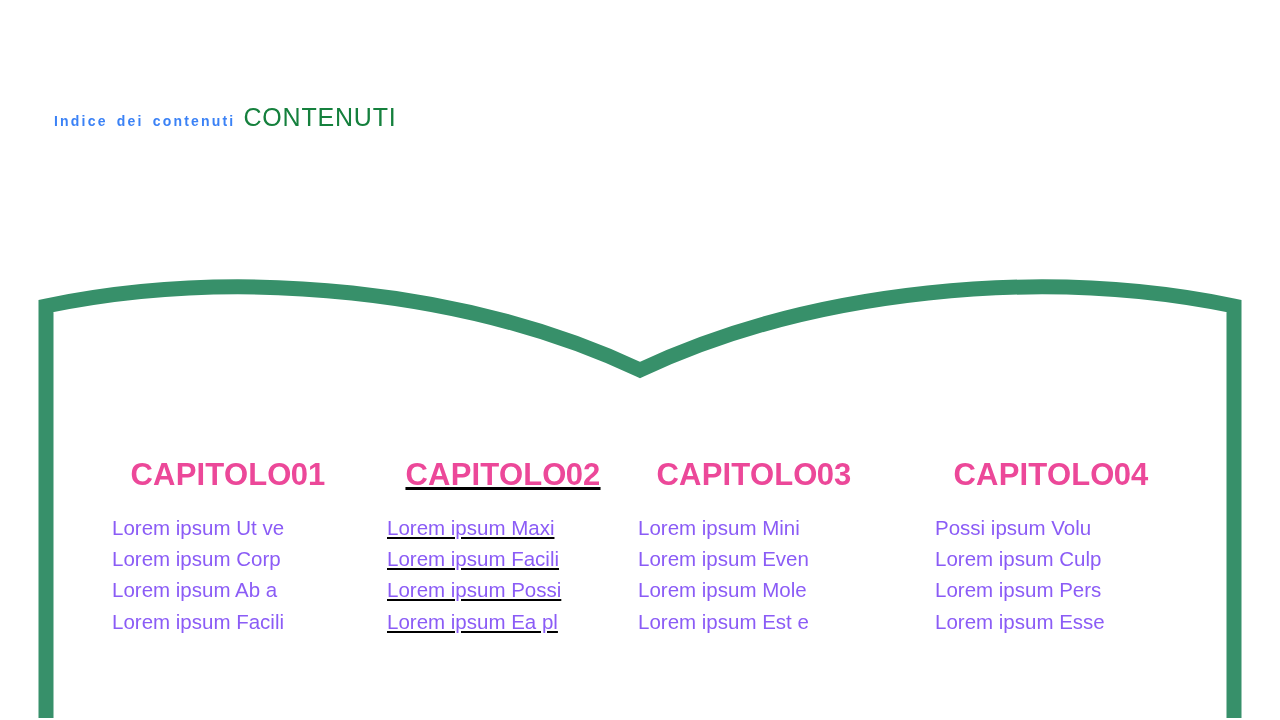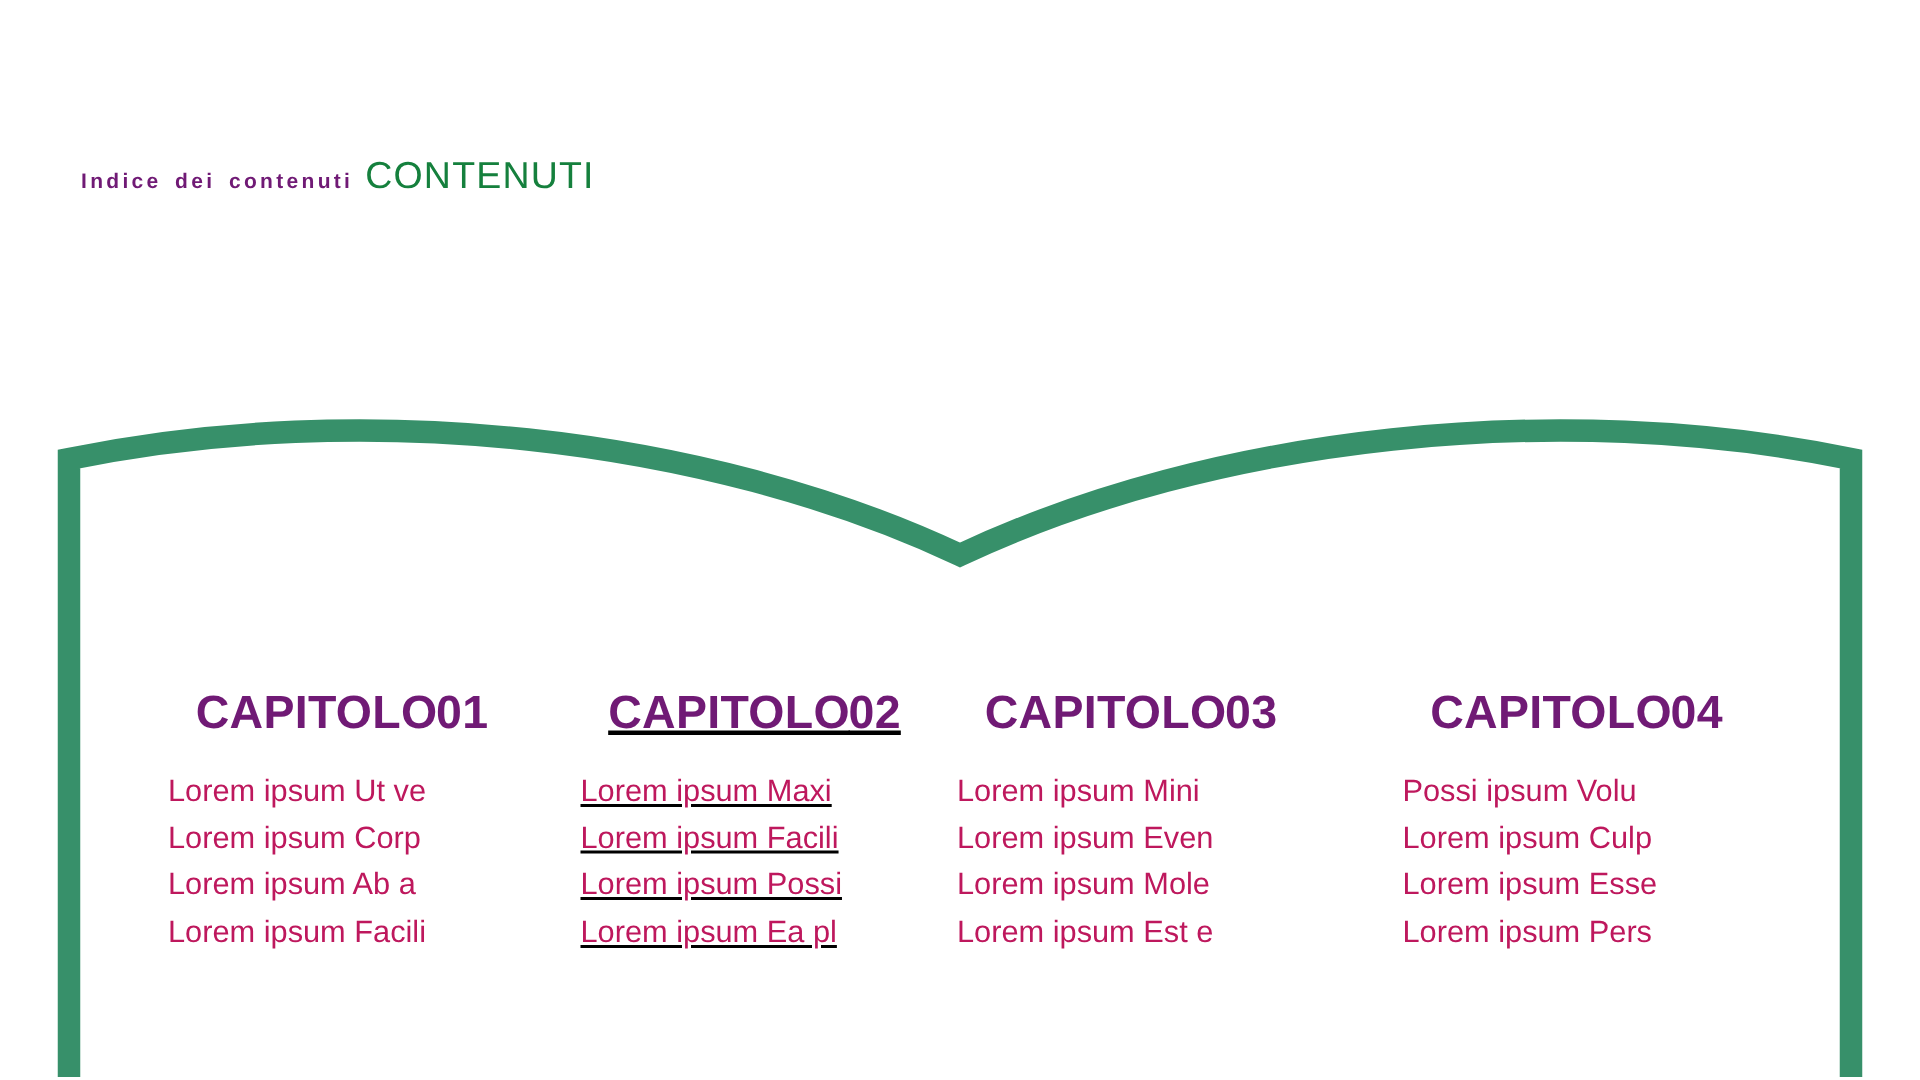--- a/index.html
+++ b/index.html
@@ -22,21 +22,21 @@
     left: 54px; top: 103px;
     display: flex;
     align-items: baseline;
     white-space: nowrap;
   }
   .eyebrow {
     font-size: 14px;
     font-weight: 700;
     letter-spacing: 2.2px;
     word-spacing: 3px;
-    color: #701a75;
+    color: #3b82f6;
   }
   .main-title {
     margin-left: 8px;
     font-size: 25px;
     font-weight: 300;
     letter-spacing: 0.8px;
     color: #15803d;
   }
 
   
@@ -58,33 +58,33 @@
   .col:nth-child(2) { left: 385px; text-decoration: underline; }
   .col:nth-child(3) { left: 636px; }
   .col:nth-child(4) { left: 933px; }
   .cap {
     margin: 0;
     text-align: center;
     font-size: 31px;
     font-weight: 700;
     line-height: 36px;
     letter-spacing: 0.2px;
-    color: #701a75;
+    color: #ec4899;
     white-space: nowrap;
   }
   .cap .num { margin-left: -1px; }
   .items {
     list-style: none;
     margin: 19px 0 0 0;
     padding: 0 0 0 2px;
   }
   .items li {
     font-size: 20.5px;
     line-height: 31.2px;
-    color: #be185d;
+    color: #8b5cf6;
     white-space: nowrap;
   }
 </style>
 </head>
 <body>
 
 <div class="slide">
 
   <svg class="book-svg" viewBox="0 0 1280 720" xmlns="http://www.w3.org/2000/svg" aria-hidden="true">
     <path d="M 46 718 L 46 306 C 240 266 470 290 640 370 C 810 290 1040 266 1234 306 L 1234 718" fill="none" stroke="#37906a" stroke-width="15" stroke-linejoin="miter" stroke-miterlimit="10" stroke-linecap="butt"></path>
@@ -125,19 +125,19 @@
         <li>Lorem ipsum Mole</li>
         <li>Lorem ipsum Est e</li>
       </ul>
     </div>
 
     <div class="col">
       <h2 class="cap"><span>CAPITOLO</span><span class="num">04</span></h2>
       <ul class="items">
         <li>Possi ipsum Volu</li>
         <li>Lorem ipsum Culp</li>
+        <li>Lorem ipsum Pers</li>
         <li>Lorem ipsum Esse</li>
-        <li>Lorem ipsum Pers</li>
       </ul>
     </div>
 
   </section>
 </div>
 
 </body></html>

